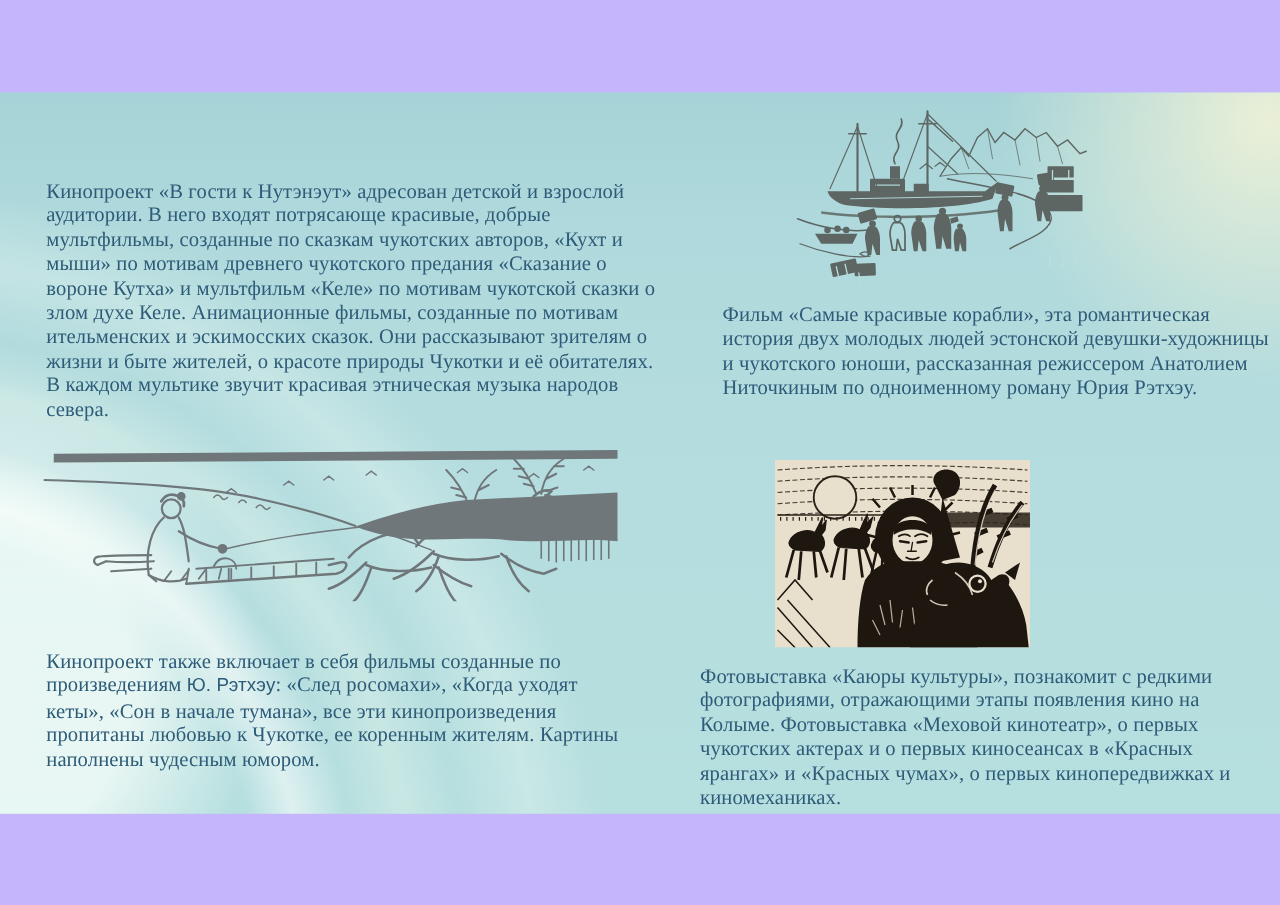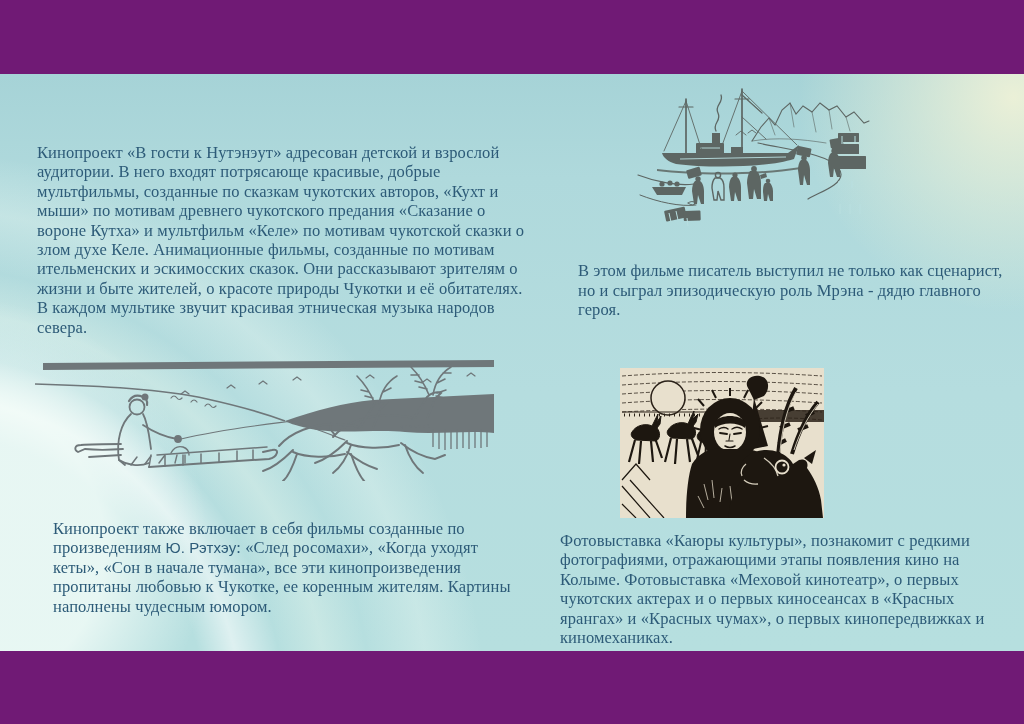--- a/index.html
+++ b/index.html
@@ -1,34 +1,34 @@
 <!DOCTYPE html>
 <html><head>
 <meta charset="utf-8">
 <style>
   html,body{margin:0;padding:0;}
   body{width:1024px;height:724px;background:#ffffff;font-family:"Liberation Serif", serif;}
-  .page{position:relative;width:1024px;height:724px;background:#701a75;overflow:hidden;}
+  .page{position:relative;width:1024px;height:724px;background:#c4b5fd;overflow:hidden;}
   .slide{
     position:absolute;left:0;top:74px;width:1024px;height:577px;
     background:
       radial-gradient(circle 300px at 99% 4%,  rgba(242,243,215,0.90) 0%, rgba(242,243,215,0) 72%),
       radial-gradient(circle 430px at -4% 82%, rgba(248,255,250,0.75) 34%, rgba(248,255,250,0) 58%),
       radial-gradient(circle 720px at -8% 112%, rgba(255,255,255,0) 40%, rgba(255,255,255,0.55) 45%,
                       rgba(223,242,234,0) 51%, rgba(223,242,234,0.45) 57%, rgba(223,242,234,0) 63%,
                       rgba(235,248,242,0.35) 71%, rgba(235,248,242,0) 79%),
       linear-gradient(180deg,#a6d3d7 0%, #afd9dc 18%, #b5dddf 55%, #b6dfdf 100%);
   }
   .para{
     position:absolute;margin:0;color:#2d5b78;
     font-size:16.5px;line-height:19.4px;letter-spacing:0.1px;
   }
   .b1{left:37px;top:69px;width:499px;}
   .b2{left:578px;top:168px;width:438px;}
-  .b3{left:37px;top:445px;width:468px;margin-left:16px;}
+  .b3{left:37px;top:445px;width:468px;}
   .b4{left:560px;top:457px;width:442px;}
   .sans{font-family:"Liberation Sans", sans-serif;font-size:15px;}
   .illus{position:absolute;}
   .illus svg{display:block;width:100%;height:100%;}
   .ship{left:636px;top:3px;width:237px;height:162px;}
   .sled{left:31px;top:283px;width:467px;height:124px;}
   .portrait{left:620px;top:294px;width:204px;height:150px;}
 </style>
 </head>
 <body>
@@ -117,22 +117,21 @@
             <rect x="6" y="0" width="21" height="9" rx="0.5"></rect>
             <rect x="0" y="11" width="27" height="10" rx="0.5"></rect>
             <rect x="2" y="23" width="32" height="13" rx="0.5"></rect>
           </g>
           <path d="M203,58 l0,7 M216,58 l0,7 M206,13 l0,8 M219,13 l0,8 M204,81 l0,10 M214,81 l0,10 M224,81 l0,10" transform="translate(0,46)" stroke="#b9dfe0" stroke-width="1"></path>
         </g>
       </svg>
     </div>
 
     <p class="para b2">
-      <br>
-      <span>В этом фильме писатель выступил не только как сценарист, но и сыграл эпизодическую роль Мрэна - дядю главного героя.</span>
+      <span>Фильм «Самые красивые корабли», эта романтическая история двух молодых людей эстонской девушки-художницы и чукотского юноши, рассказанная режиссером Анатолием Ниточкиным по одноименному роману Юрия Рэтхэу.</span><br>
     </p>
 
     <div class="illus sled">
       <svg viewBox="0 0 467 124" xmlns="http://www.w3.org/2000/svg">
         <g>
           <path d="M12,6 L463,3 L463,10 L12,13 Z" fill="#6f777a"></path>
           <path d="M4,27 C70,29 132,32 176,42 C212,50 238,58 254,64" stroke="#6f777a" stroke-width="1.7" fill="none"></path>
           <path d="M254,64 C286,53 312,46 342,43 L463,37 L463,76 C436,73 406,78 374,75 C344,72 302,78 276,71 C264,68 257,66 254,64 Z" fill="#6f777a"></path>
           <path d="M402,72 l0,18 M408,73 l0,19 M414,72 l0,21 M420,73 l0,19 M426,72 l0,20 M432,73 l0,18 M438,72 l0,20 M444,73 l0,18 M450,72 l0,19 M456,73 l0,17" stroke="#6f777a" stroke-width="1.3"></path>
           <path d="M370,70 L398,69" stroke="#6f777a" stroke-width="2.4" stroke-dasharray="1.5 3"></path>

